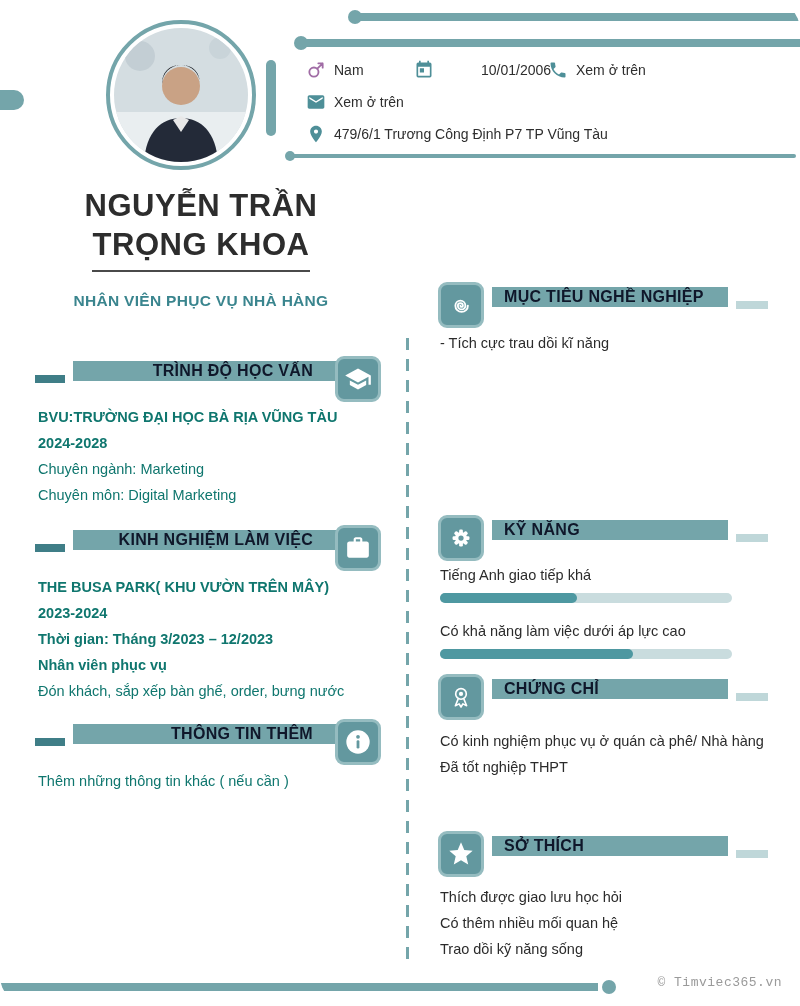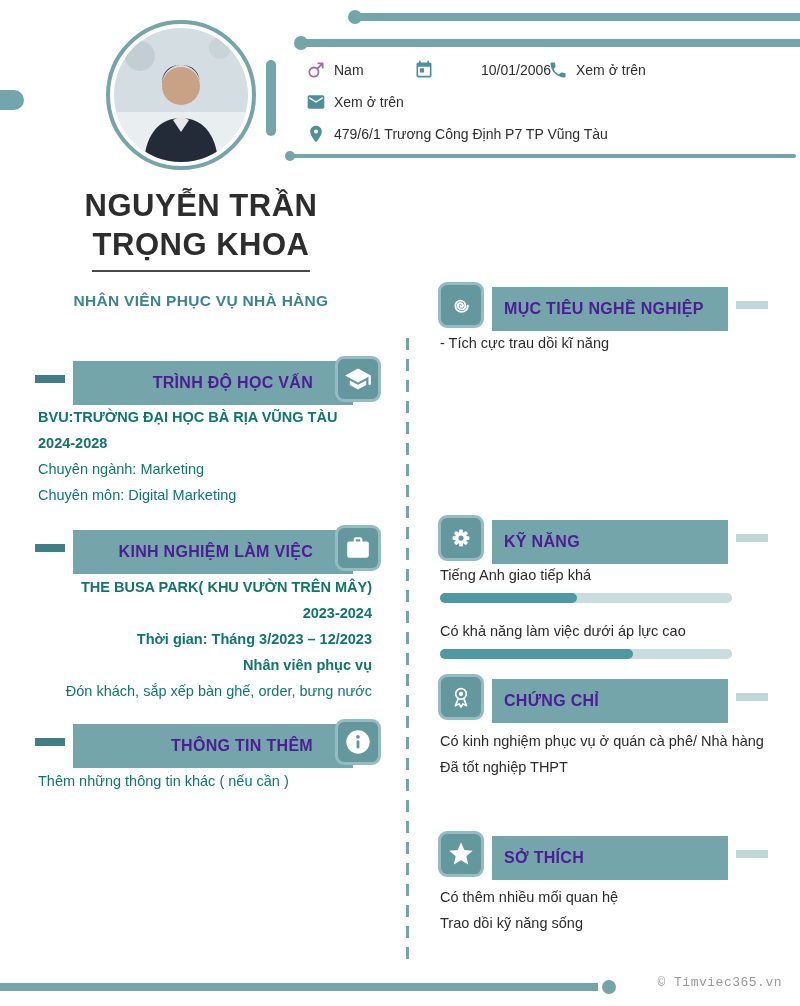--- a/index.html
+++ b/index.html
@@ -2,20 +2,21 @@
 <html lang="vi"><head>
 <meta charset="utf-8">
 <style>
   * { margin:0; padding:0; box-sizing:border-box; }
   html,body { background:#ffffff; }
   body { display:flex; justify-content:center; }
   #page {
     position:relative; width:800px; height:1006px; background:#fff;
     font-family:"Liberation Sans","DejaVu Sans",sans-serif; color:#333;
     overflow:hidden;
+    border-radius:30px;
   }
   .abs { position:absolute; }
 
   
   .teal-bar { background:#74A5AA; }
   .teal-dot { background:#74A5AA; border-radius:50%; }
   #deco-dot-1 { left:348px; top:10px; width:14px; height:14px; }
   #deco-line-1 { left:356px; top:13px; width:444px; height:8px; }
   #deco-dot-2 { left:294px; top:36px; width:14px; height:14px; }
   #deco-line-2 { left:302px; top:39px; width:498px; height:8px; }
@@ -51,21 +52,21 @@
   
   #name { left:36px; top:186px; width:330px; text-align:center; font-size:31px; font-weight:700;
           color:#2d2d2d; line-height:39px; letter-spacing:.5px; }
   #name-underline { left:92px; top:270px; width:218px; height:2px; background:#4a4a4a; }
   #job-title { left:36px; top:292px; width:330px; text-align:center; font-size:15.5px; font-weight:700;
                color:#3A858E; letter-spacing:.3px; }
 
   
   .ibox { width:46px; height:46px; background:#63989F; border:3px solid #95BCC0; border-radius:9px;
           display:flex; align-items:center; justify-content:center; }
-  .hbar { height:44px; background:#74A5AA; color:#4c1d95; font-size:16px; font-weight:700;
+  .hbar { height:20px; background:#74A5AA; color:#0f172a; font-size:16px; font-weight:700;
           display:flex; align-items:center; letter-spacing:.3px; white-space:nowrap; }
   .lhdr { position:absolute; left:35px; width:346px; height:38px; }
   .lhdr .hdash { position:absolute; left:0; top:15px; width:30px; height:8px; background:#3F7E87; }
   .lhdr .hbar  { position:absolute; left:38px; top:1px; width:280px; justify-content:flex-end; padding-right:40px; }
   .lhdr .ibox  { position:absolute; right:0; top:-4px; }
   .rhdr { position:absolute; left:438px; width:330px; height:38px; }
   .rhdr .ibox  { position:absolute; left:0; top:-4px; }
   .rhdr .hbar  { position:absolute; left:54px; top:1px; width:236px; justify-content:flex-start; padding-left:12px; }
   .rhdr .hdash { position:absolute; right:0; top:15px; width:32px; height:8px; background:#BFD7D9; }
   #hdr-education  { top:360px; }
@@ -74,21 +75,21 @@
   #hdr-objective  { top:286px; }
   #hdr-skills     { top:519px;text-align:right; }
   #hdr-certs      { top:678px; }
   #hdr-hobbies    { top:835px; }
 
   
   .lcontent { position:absolute; left:38px;  width:334px; font-size:14.5px; line-height:26px; color:#0f766e; }
   .rcontent { position:absolute; left:440px; width:330px; font-size:14.5px; line-height:26px; color:#2b2b2b; }
   .b { font-weight:700; }
   #education-content  { top:404px; }
-  #experience-content { top:574px;text-align:right; }
+  #experience-content { top:574px; }
   #moreinfo-content   { top:768px; }
   #objective-content  { top:330px; text-align:justify; }
   #objective-content .note { text-align:left; }
   #skills-content     { top:563px; }
   #certs-content      { top:728px; text-align:justify; }
   #hobbies-content    { top:884px; }
 
   .skill-label { line-height:24px; }
   .skill-track { width:292px; height:10px; background:#C9DCDE; border-radius:6px; margin:6px 0 16px; }
   .skill-fill  { height:10px; background:#4E98A1; border-radius:6px; }
@@ -281,19 +282,20 @@
   <div class="rhdr" id="hdr-hobbies">
     <div class="ibox">
       <svg width="28" height="28" viewBox="0 0 24 24" fill="#fff">
         <path d="M12 17.27L18.18 21l-1.64-7.03L22 9.24l-7.19-.61L12 2 9.19 8.63 2 9.24l5.46 4.73L5.82 21z"></path>
       </svg>
     </div>
     <div class="hbar">SỞ THÍCH</div>
     <div class="hdash"></div>
   </div>
   <div class="rcontent" id="hobbies-content">
+    <div>Thích được giao lưu học hỏi</div>
     <div>Có thêm nhiều mối quan hệ</div>
     <div>Trao dồi kỹ năng sống</div>
   </div>
 
   <div id="footer">© Timviec365.vn</div>
 
 </div>
 
 </body></html>

